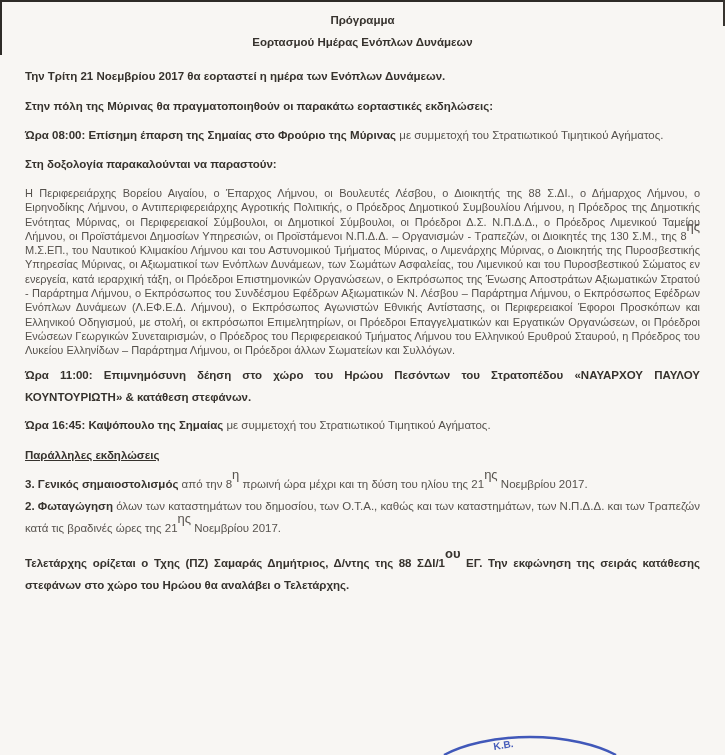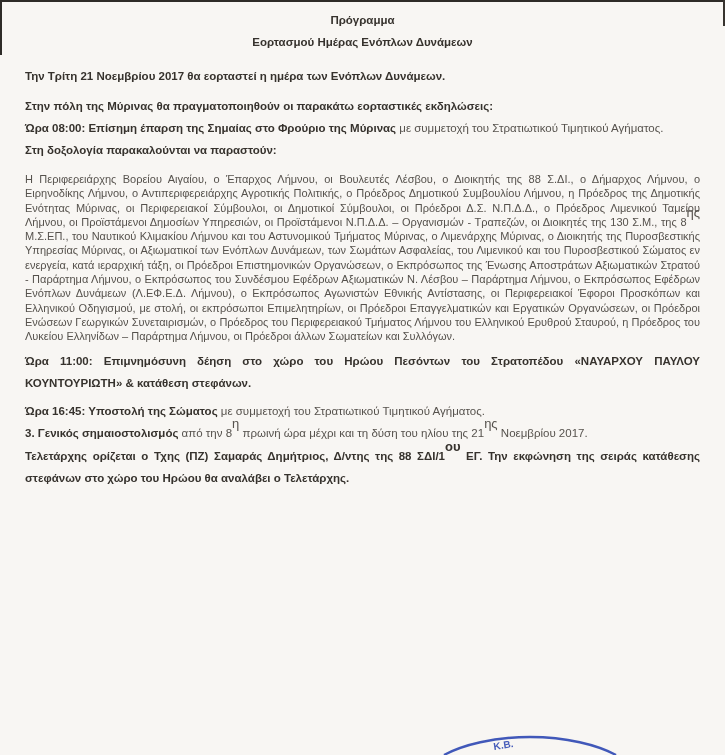--- a/index.html
+++ b/index.html
@@ -32,26 +32,26 @@
   }
   .para.attendees{
     font-size:11px;line-height:14.3px;color:#55514c;
   }
   .b{font-weight:700;color:#36322d;}
   .u{text-decoration:underline;}
   sup{font-size:13px;line-height:0;position:relative;top:-4px;}
 
   .mt-intro{margin-top:12px;}
   .mt-city{margin-top:8px;}
-  .mt-std{}
+  .mt-std{margin-top:7px;}
   .mt-att{margin-top:11px;}
   .mt-6{margin-top:6px;}
   .mt-8{margin-top:8px;}
   .mt-0{margin-top:0;}
-  .mt-3{margin-top:1px;}
+  .mt-3{margin-top:13px;}
 
   .stamp{
     position:absolute;left:438px;top:734px;width:190px;height:21px;
   }
 </style>
 </head>
 <body>
 
 <div class="page">
   <div class="scan-top"></div>
@@ -61,22 +61,24 @@
   <div class="content">
     <p class="doc-title">Πρόγραμμα</p>
     <p class="doc-title">Εορτασμού Ημέρας Ενόπλων Δυνάμεων</p>
 
     <p class="para mt-intro"><span class="b">Την Τρίτη 21 Νοεμβρίου 2017 θα εορταστεί η ημέρα των Ενόπλων Δυνάμεων.</span></p>
     <p class="para mt-city"><span class="b">Στην πόλη της Μύρινας θα πραγματοποιηθούν οι παρακάτω εορταστικές εκδηλώσεις:</span></p>
     <p class="para mt-std"><span class="b">Ώρα 08:00: Επίσημη έπαρση της Σημαίας στο Φρούριο της Μύρινας</span><span> με συμμετοχή του Στρατιωτικού Τιμητικού Αγήματος.</span></p>
     <p class="para mt-std"><span class="b">Στη δοξολογία παρακαλούνται να παραστούν:</span></p>
     <p class="para attendees mt-att"><span>Η Περιφερειάρχης Βορείου Αιγαίου, ο Έπαρχος Λήμνου, οι Βουλευτές Λέσβου, ο Διοικητής της 88 Σ.ΔΙ., ο Δήμαρχος Λήμνου, ο Ειρηνοδίκης Λήμνου, ο Αντιπεριφερειάρχης Αγροτικής Πολιτικής, ο Πρόεδρος Δημοτικού Συμβουλίου Λήμνου, η Πρόεδρος της Δημοτικής Ενότητας Μύρινας, οι Περιφερειακοί Σύμβουλοι, οι Δημοτικοί Σύμβουλοι, οι Πρόεδροι Δ.Σ. Ν.Π.Δ.Δ., ο Πρόεδρος Λιμενικού Ταμείου Λήμνου, οι Προϊστάμενοι Δημοσίων Υπηρεσιών, οι Προϊστάμενοι Ν.Π.Δ.Δ. – Οργανισμών - Τραπεζών, οι Διοικητές της 130 Σ.Μ., της 8</span><sup>ης</sup><span> Μ.Σ.ΕΠ., του Ναυτικού Κλιμακίου Λήμνου και του Αστυνομικού Τμήματος Μύρινας, ο Λιμενάρχης Μύρινας, ο Διοικητής της Πυροσβεστικής Υπηρεσίας Μύρινας, οι Αξιωματικοί των Ενόπλων Δυνάμεων, των Σωμάτων Ασφαλείας, του Λιμενικού και του Πυροσβεστικού Σώματος εν ενεργεία, κατά ιεραρχική τάξη, οι Πρόεδροι Επιστημονικών Οργανώσεων, ο Εκπρόσωπος της Ένωσης Αποστράτων Αξιωματικών Στρατού - Παράρτημα Λήμνου, ο Εκπρόσωπος του Συνδέσμου Εφέδρων Αξιωματικών Ν. Λέσβου – Παράρτημα Λήμνου, ο Εκπρόσωπος Εφέδρων Ενόπλων Δυνάμεων (Λ.ΕΦ.Ε.Δ. Λήμνου), ο Εκπρόσωπος Αγωνιστών Εθνικής Αντίστασης, οι Περιφερειακοί Έφοροι Προσκόπων και Ελληνικού Οδηγισμού, με στολή, οι εκπρόσωποι Επιμελητηρίων, οι Πρόεδροι Επαγγελματικών και Εργατικών Οργανώσεων, οι Πρόεδροι Ενώσεων Γεωργικών Συνεταιρισμών, ο Πρόεδρος του Περιφερειακού Τμήματος Λήμνου του Ελληνικού Ερυθρού Σταυρού, η Πρόεδρος του Λυκείου Ελληνίδων – Παράρτημα Λήμνου, οι Πρόεδροι άλλων Σωματείων και Συλλόγων.</span></p>
     <p class="para mt-6"><span class="b">Ώρα 11:00: Επιμνημόσυνη δέηση στο χώρο του Ηρώου Πεσόντων του Στρατοπέδου «ΝΑΥΑΡΧΟΥ ΠΑΥΛΟΥ ΚΟΥΝΤΟΥΡΙΩΤΗ» &amp; κατάθεση στεφάνων.</span></p>
-    <p class="para mt-6"><span class="b">Ώρα 16:45: Υποστολή της Σώματος</span><span> με συμμετοχή του Στρατιωτικού Τιμητικού Αγήματος.</span></p>
+    <p class="para mt-6"><span class="b">Ώρα 16:45: Καψόπουλο της Σημαίας</span><span> με συμμετοχή του Στρατιωτικού Τιμητικού Αγήματος.</span></p>
+    <p class="para mt-8"><span class="b u">Παράλληλες εκδηλώσεις</span></p>
     <p class="para mt-std"><span class="b">3. Γενικός σημαιοστολισμός</span><span> από την 8</span><sup>η</sup><span> πρωινή ώρα μέχρι και τη δύση του ηλίου της 21</span><sup>ης</sup><span> Νοεμβρίου 2017.</span></p>
+    <p class="para mt-0"><span class="b">2. Φωταγώγηση</span><span> όλων των καταστημάτων του δημοσίου, των Ο.Τ.Α., καθώς και των καταστημάτων, των Ν.Π.Δ.Δ. και των Τραπεζών κατά τις βραδινές ώρες της 21</span><sup>ης</sup><span> Νοεμβρίου 2017.</span></p>
     <p class="para mt-3"><span class="b">Τελετάρχης ορίζεται ο Τχης (ΠΖ) Σαμαράς Δημήτριος, Δ/ντης της 88 ΣΔΙ/1</span><sup class="b">ου</sup><span class="b"> ΕΓ. Την εκφώνηση της σειράς κατάθεσης στεφάνων στο χώρο του Ηρώου θα αναλάβει ο Τελετάρχης.</span></p>
   </div>
 
   <div class="stamp">
     <svg width="190" height="21" viewBox="0 0 190 21" xmlns="http://www.w3.org/2000/svg">
       <path d="M 6 21 A 112 50 0 0 1 178 21" fill="none" stroke="#2742b0" stroke-width="2.4" opacity="0.88"></path>
       <text x="56" y="16" font-size="10" font-weight="bold" fill="#2742b0" opacity="0.85" transform="rotate(-9 56 16)">Κ.Β.</text>
     </svg>
   </div>
 </div>

